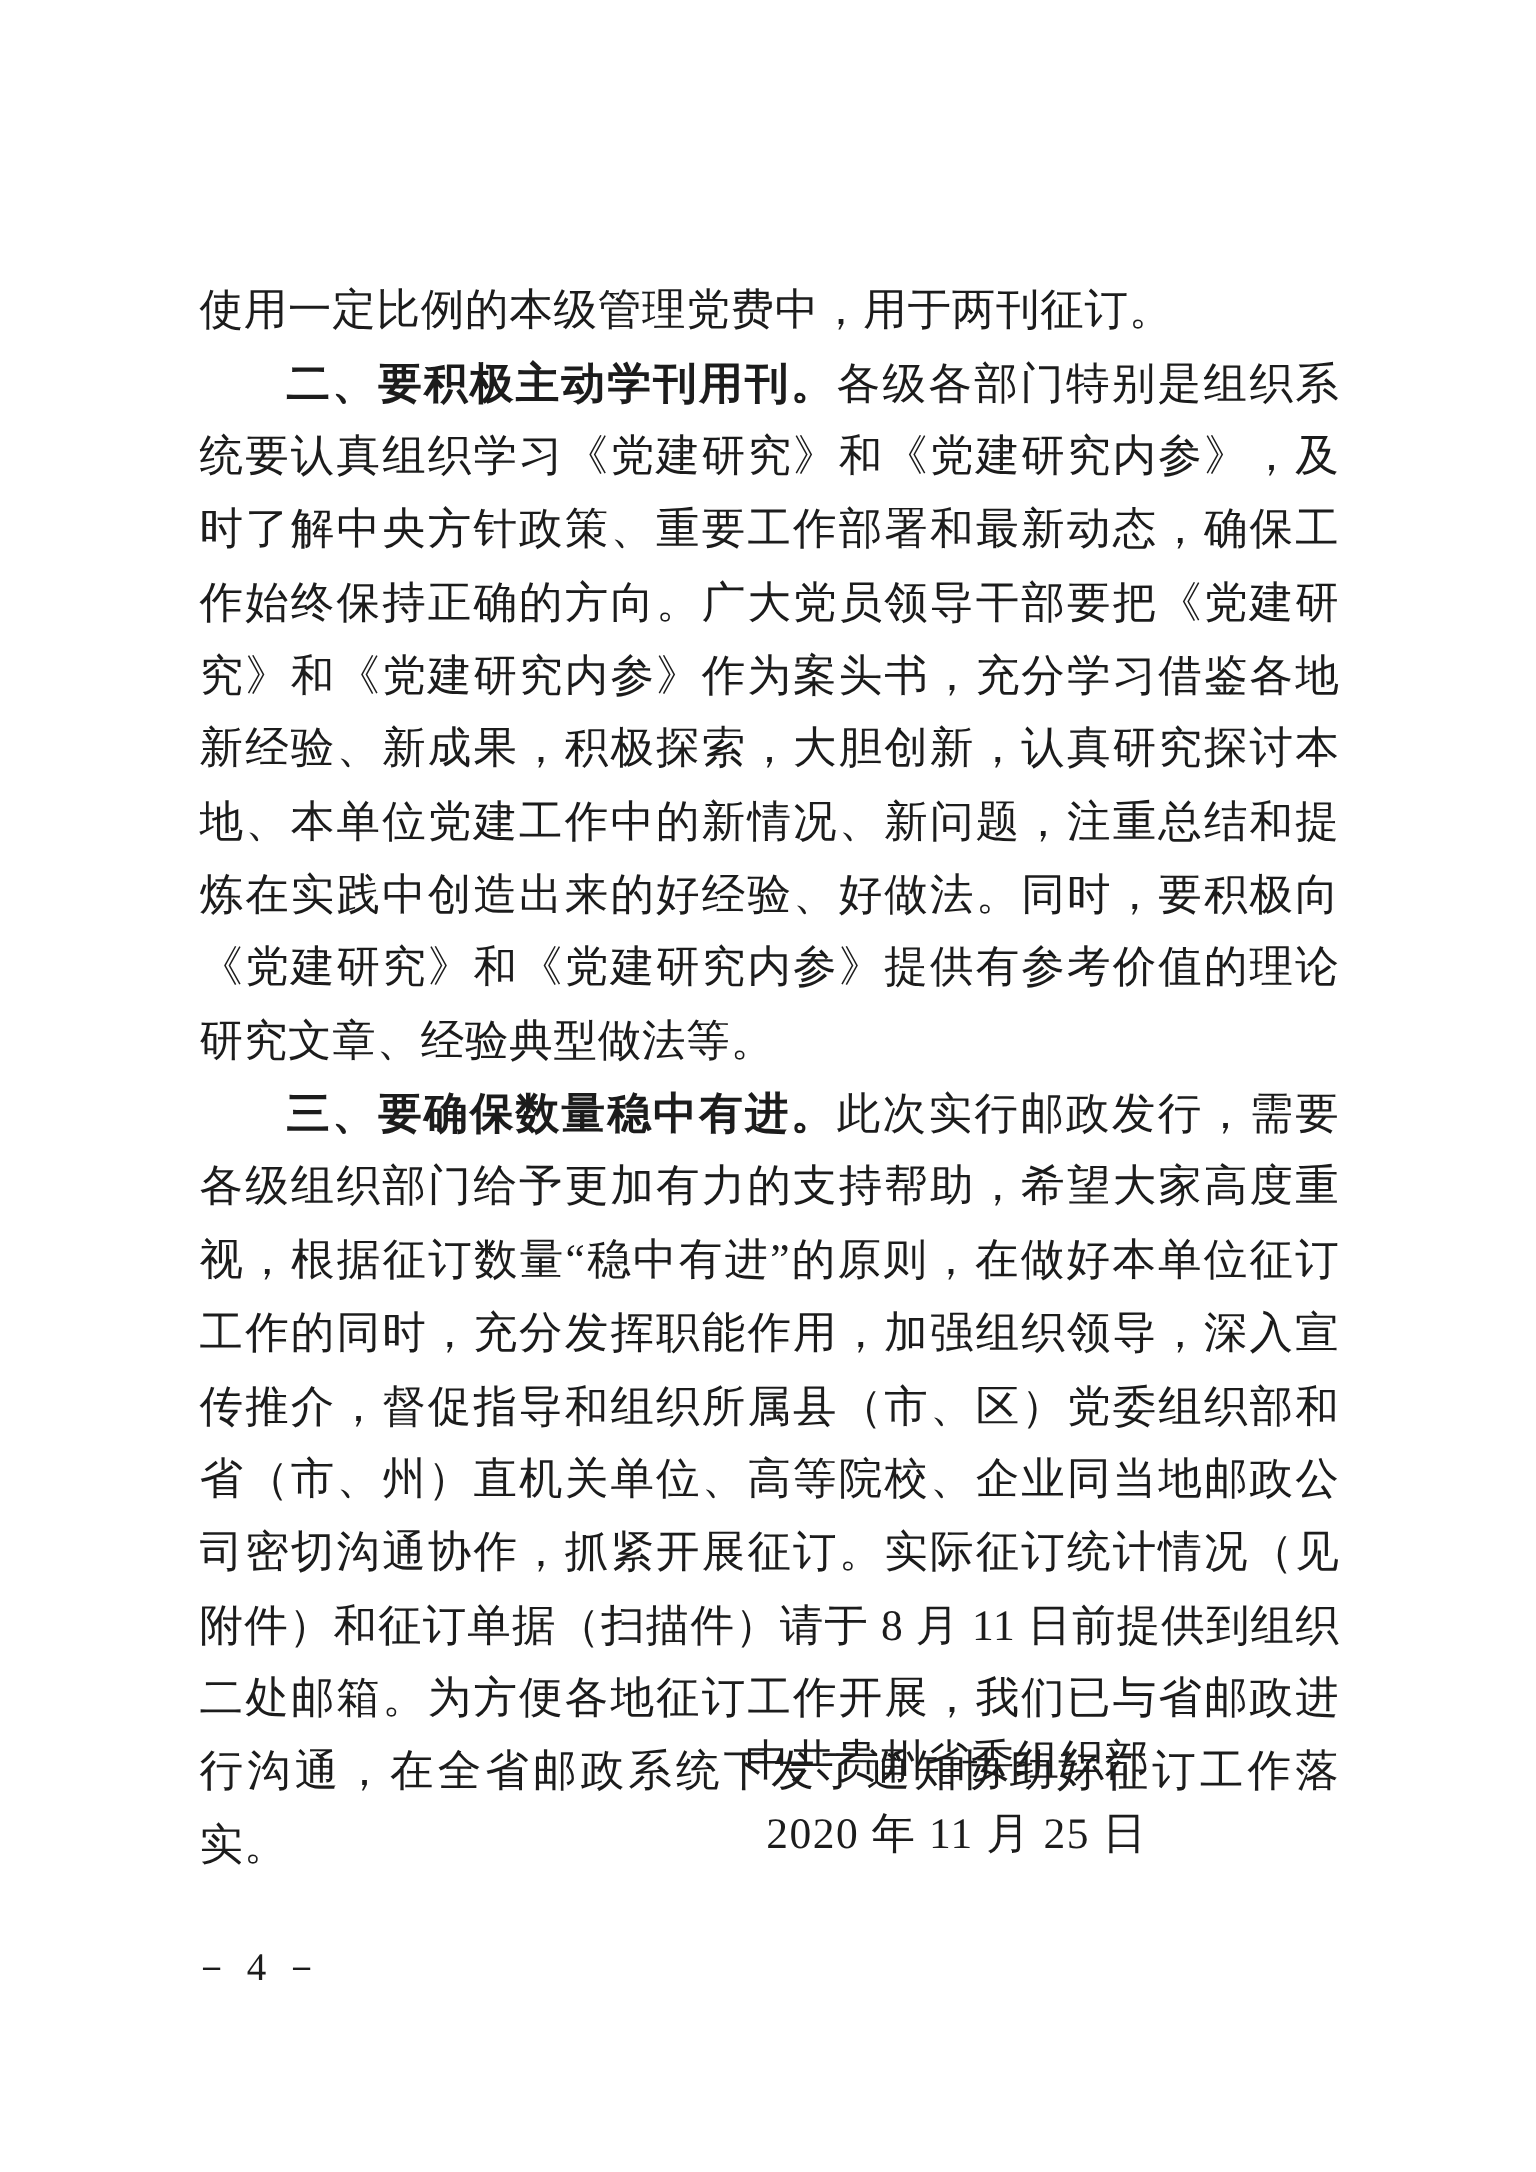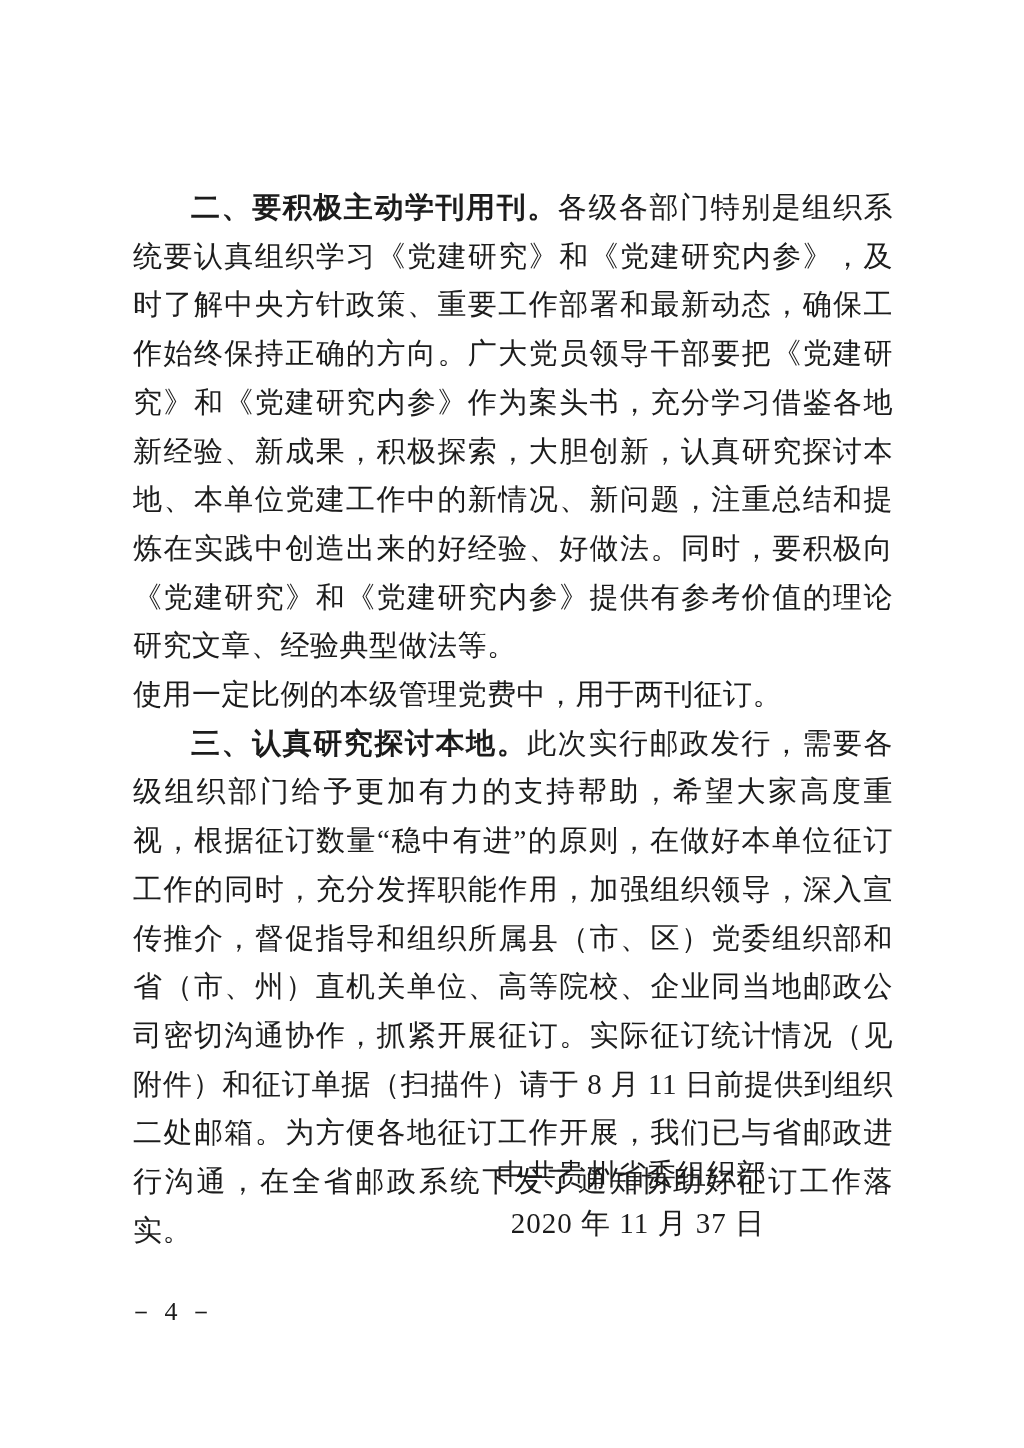--- a/index.html
+++ b/index.html
@@ -64,25 +64,25 @@
     line-height: 34px;
     letter-spacing: 2px;
   }
 </style>
 </head>
 <body>
 
 <div class="page">
 
   <div class="content" id="paragraphs">
+      <p class="para"><span class="run">使用一定比例的本级管理党费中，用于两刊征订。</span></p>
       <p class="para indent"><span class="run bold">二、要积极主动学刊用刊。</span><span class="run">各级各部门特别是组织系统要认真组织学习《党建研究》和《党建研究内参》，及时了解中央方针政策、重要工作部署和最新动态，确保工作始终保持正确的方向。广大党员领导干部要把《党建研究》和《党建研究内参》作为案头书，充分学习借鉴各地新经验、新成果，积极探索，大胆创新，认真研究探讨本地、本单位党建工作中的新情况、新问题，注重总结和提炼在实践中创造出来的好经验、好做法。同时，要积极向《党建研究》和《党建研究内参》提供有参考价值的理论研究文章、经验典型做法等。</span></p>
-      <p class="para"><span class="run">使用一定比例的本级管理党费中，用于两刊征订。</span></p>
-      <p class="para indent"><span class="run bold">三、认真研究探讨本地。</span><span class="run">此次实行邮政发行，需要各级组织部门给予更加有力的支持帮助，希望大家高度重视，根据征订数量“稳中有进”的原则，在做好本单位征订工作的同时，充分发挥职能作用，加强组织领导，深入宣传推介，督促指导和组织所属县（市、区）党委组织部和省（市、州）直机关单位、高等院校、企业同当地邮政公司密切沟通协作，抓紧开展征订。实际征订统计情况（见附件）和征订单据（扫描件）请于 8 月 11 日前提供到组织二处邮箱。为方便各地征订工作开展，我们已与省邮政进行沟通，在全省邮政系统下发了通知协助好征订工作落实。</span></p>
+      <p class="para indent"><span class="run bold">三、要确保数量稳中有进。</span><span class="run">此次实行邮政发行，需要各级组织部门给予更加有力的支持帮助，希望大家高度重视，根据征订数量“稳中有进”的原则，在做好本单位征订工作的同时，充分发挥职能作用，加强组织领导，深入宣传推介，督促指导和组织所属县（市、区）党委组织部和省（市、州）直机关单位、高等院校、企业同当地邮政公司密切沟通协作，抓紧开展征订。实际征订统计情况（见附件）和征订单据（扫描件）请于 8 月 11 日前提供到组织二处邮箱。为方便各地征订工作开展，我们已与省邮政进行沟通，在全省邮政系统下发了通知协助好征订工作落实。</span></p>
     </div>
 
   <div class="signature-block">
     <div class="signature-line">中共贵州省委组织部</div>
-    <div class="date-line">2020 年 11 月 37 日</div>
+    <div class="date-line">2020 年 11 月 25 日</div>
   </div>
 
   <div class="page-number">－ 4 －</div>
 
 </div>
 
 </body></html>

